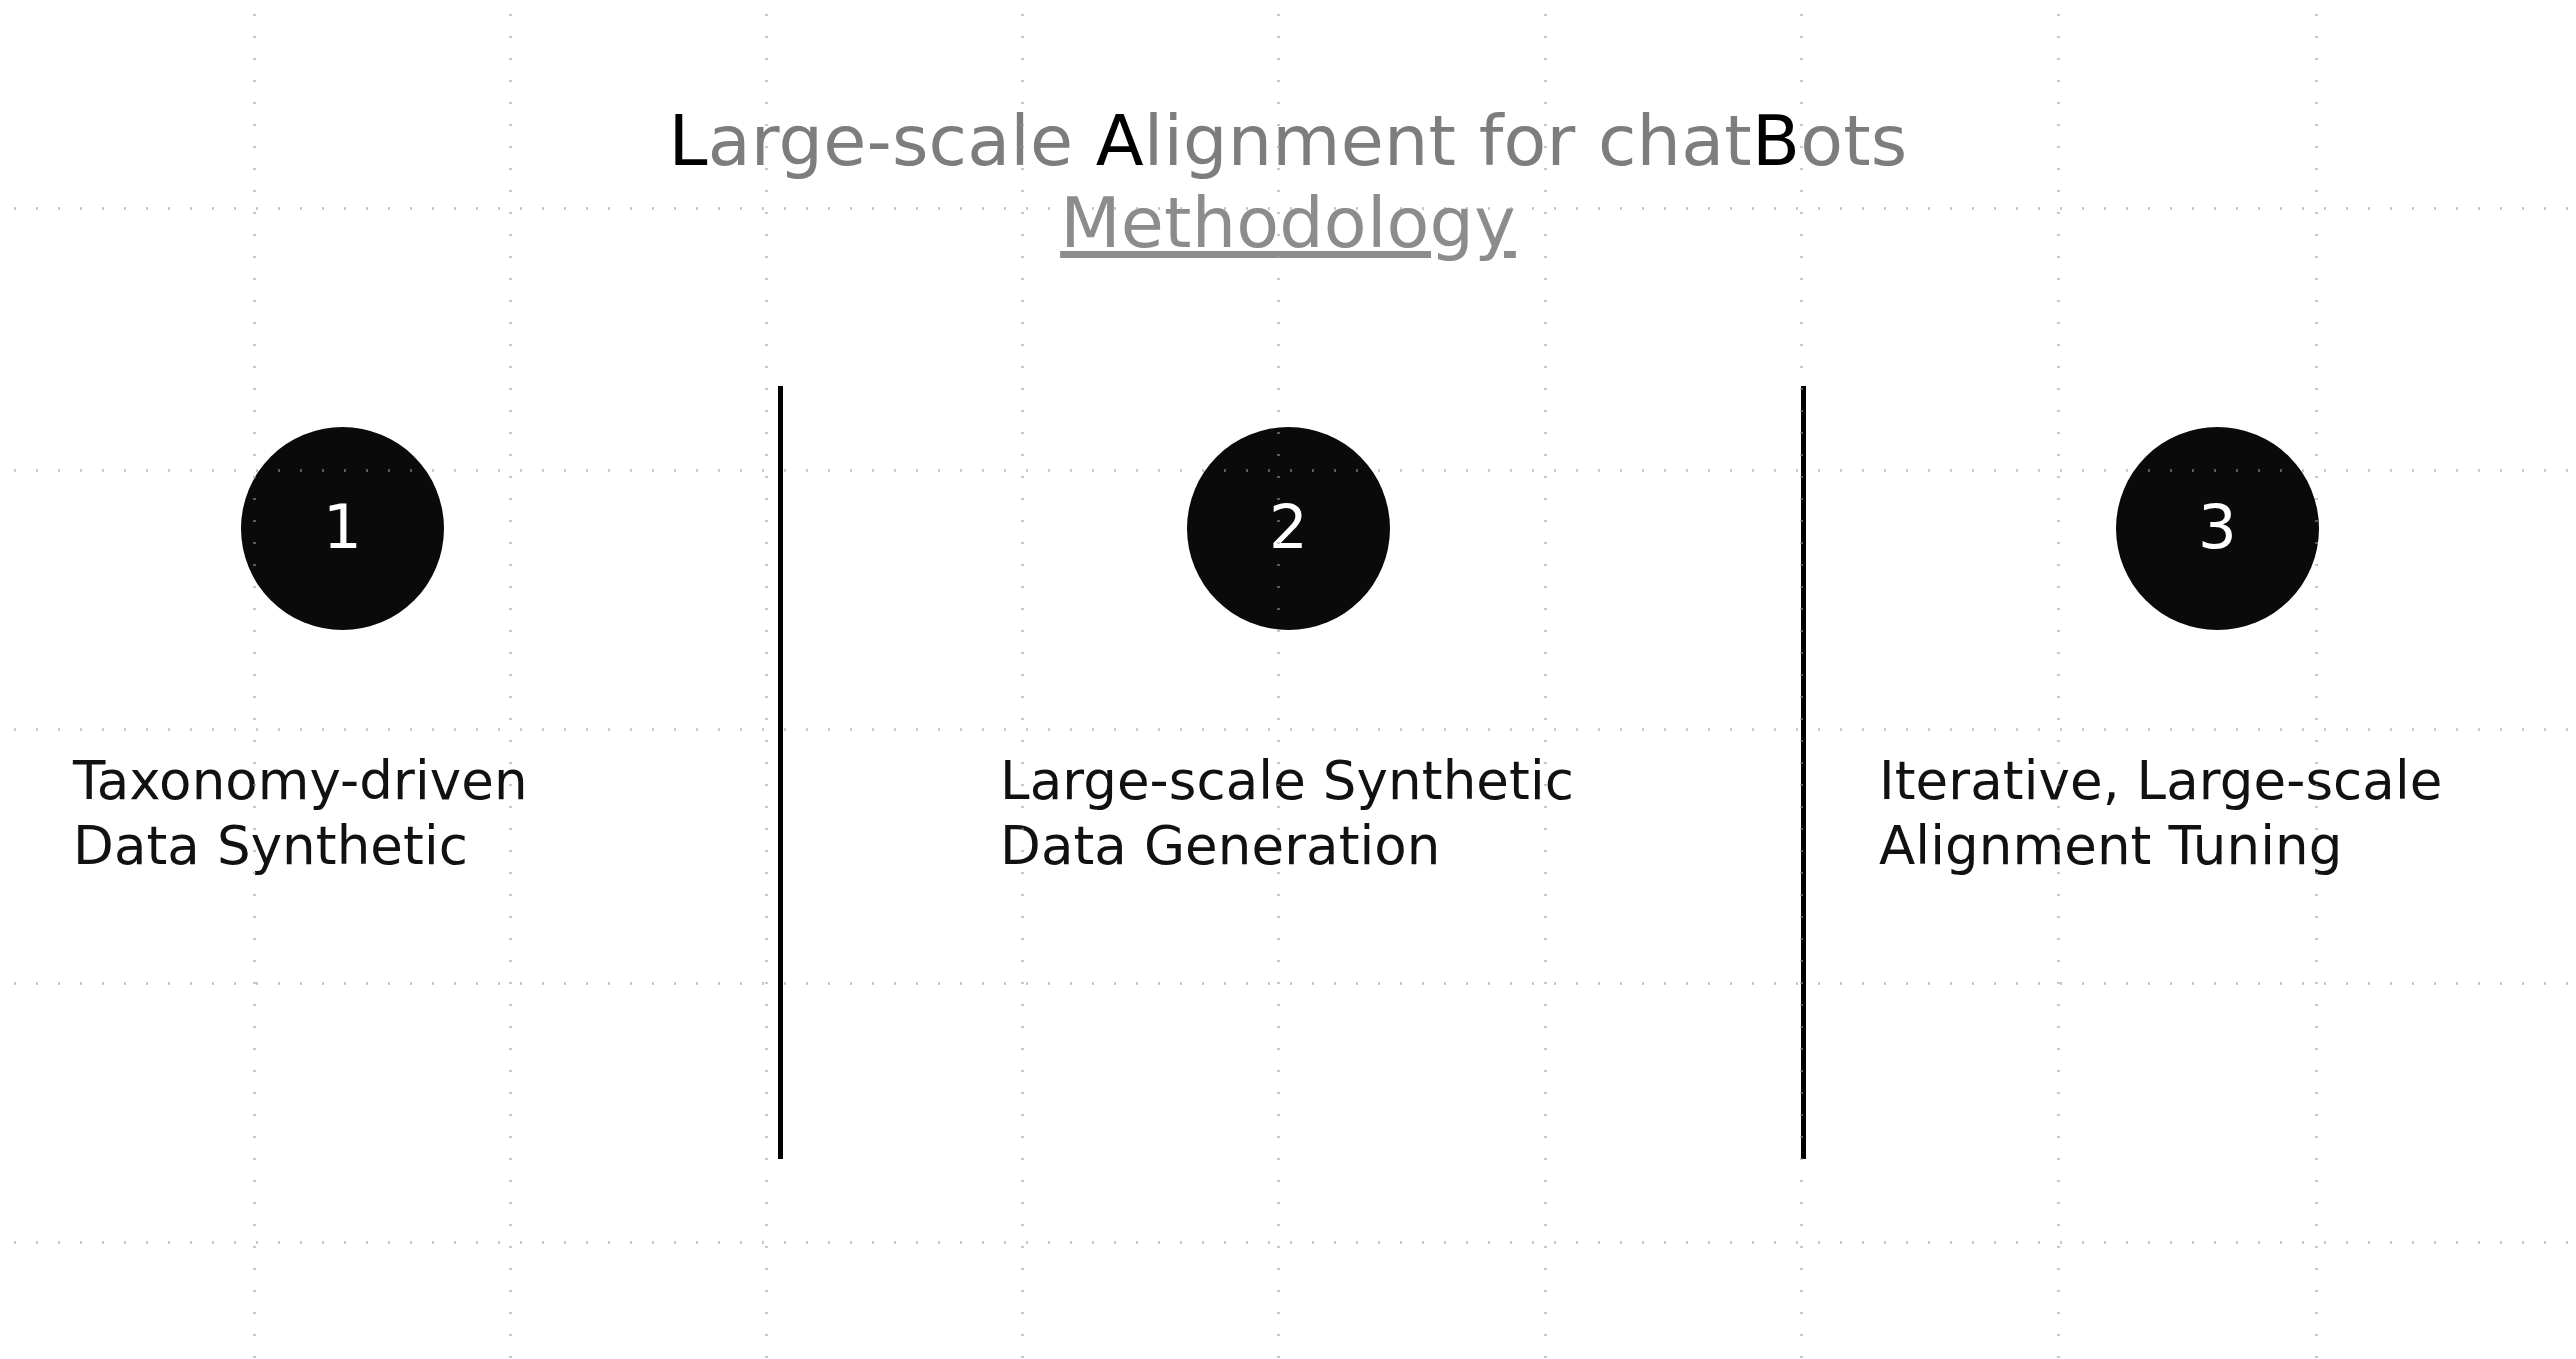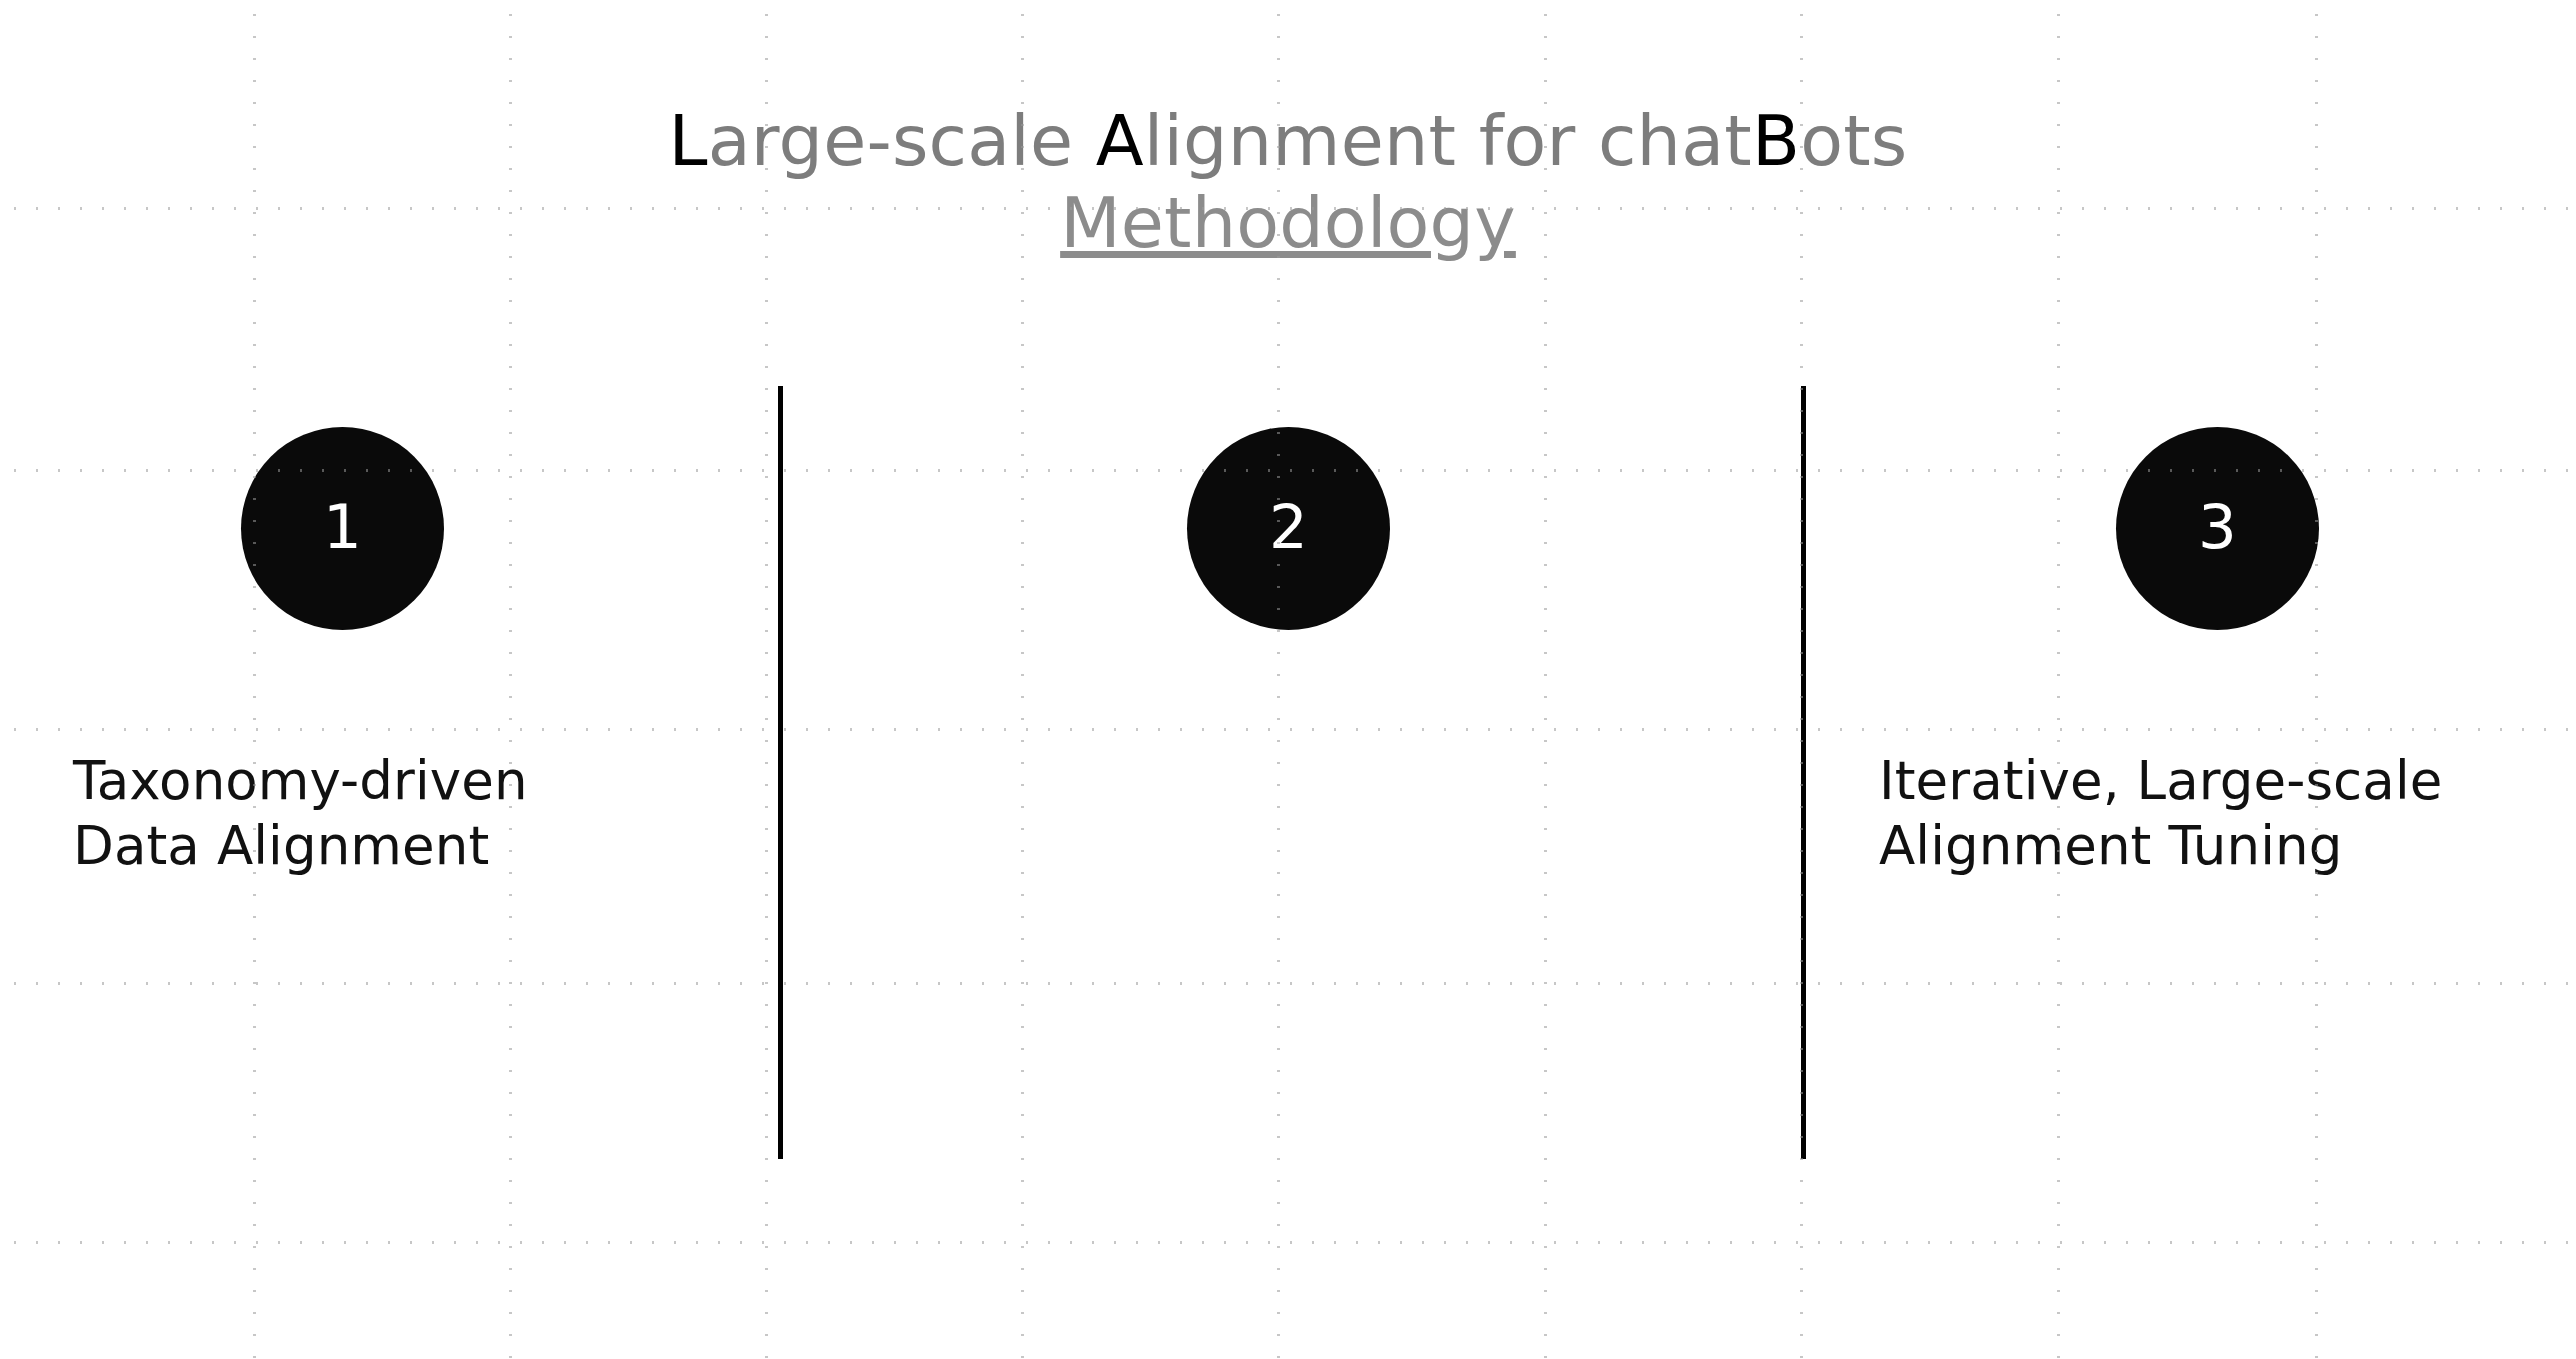--- a/index.html
+++ b/index.html
@@ -138,25 +138,26 @@
   <div class="title-block">
     <span class="title-line"><span class="hl">L</span><span>arge-scale </span><span class="hl">A</span><span>lignment for chat</span><span class="hl">B</span><span>ots</span></span>
     <span class="subtitle-line">Methodology</span>
   </div>
 
   <div class="steps-layer">
 
     <div class="step-circle" style="left:241px; top:427px;">
       <span class="num">1</span>
     </div>
-    <div class="step-label" style="left:59px; top:749px; width:611px;margin-left:14px;"><span>Taxonomy-driven</span><br><span>Data Alignment</span></div>
+    <div class="step-label" style="left:59px; top:749px; width:611px;margin-left:14px;"><span>Taxonomy-driven</span><br><span>Data Synthetic</span></div>
 
     <div class="step-circle" style="left:1187px; top:427px;">
       <span class="num">2</span>
     </div>
+    <div class="step-label" style="left:1000px; top:749px; width:729px;"><span>Large-scale Synthetic</span><br><span>Data Generation</span></div>
 
     <div class="step-circle" style="left:2116px; top:427px;">
       <span class="num">3</span>
     </div>
     <div class="step-label" style="left:1879px; top:749px; width:749px;"><span>Iterative, Large-scale</span><br><span>Alignment Tuning</span></div>
 
     <div class="divider" style="left:778px; top:386px; height:773px;"></div>
     <div class="divider" style="left:1801px; top:386px; height:773px;"></div>
   </div>
 

